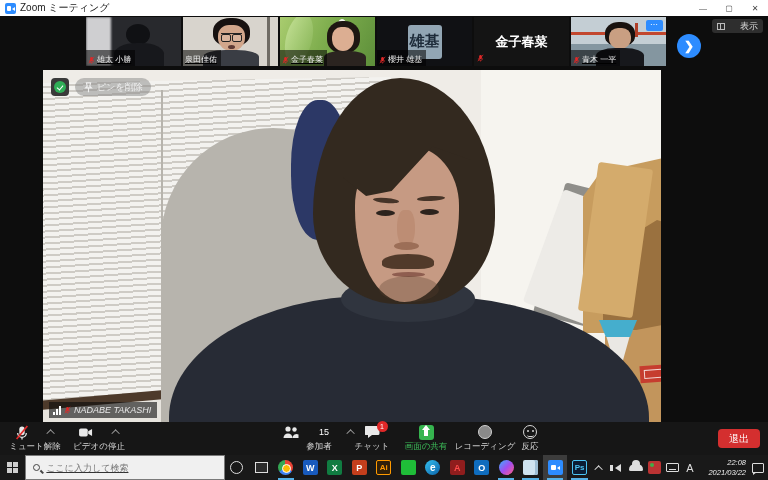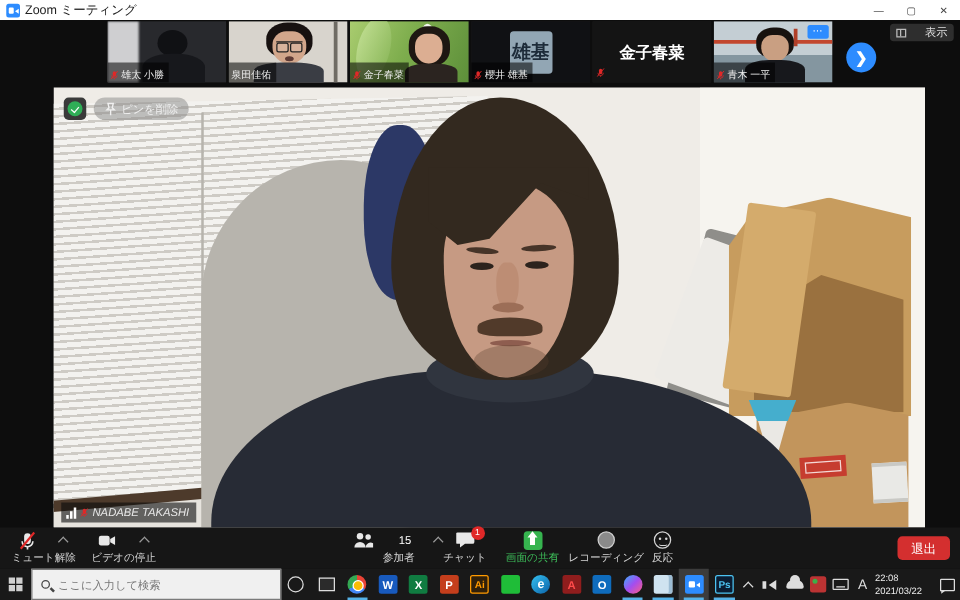--- a/index.html
+++ b/index.html
@@ -12,21 +12,21 @@
   .tb-appicon::after { content:""; position:absolute; left:2px; top:3px; width:4px; height:5px; background:#fff; border-radius:1px; }
   .tb-appicon::before { content:""; position:absolute; left:7px; top:4px; border-top:2px solid transparent; border-bottom:2px solid transparent; border-right:3px solid #fff; }
   .tb-title { font-size:10px; color:#222; }
   .tb-controls { margin-left:auto; display:flex; height:16px; }
   .tb-btn { width:26px; height:16px; font-size:8px; color:#444; display:flex; align-items:center; justify-content:center; }
 
   
   .strip { position:absolute; top:16px; left:0; width:768px; height:52px; background:#0d0d0d; z-index:20; }
   .thumb { position:absolute; top:1px; width:95px; height:49px; overflow:hidden; background:#1a1a1a; }
   .t1{left:86px;} .t2{left:183px;} .t3{left:280px;} .t4{left:377px;} .t5{left:474px;} .t6{left:571px;}
-  .thumb-label { position:absolute; left:0; bottom:0; display:flex; align-items:center; gap:2px; background:rgba(0,0,0,.55); padding:4px 4px 1px 2px; max-width:92px; }
+  .thumb-label { position:absolute; left:0; bottom:0; display:flex; align-items:center; gap:2px; background:rgba(0,0,0,.55); padding:4px 4px 1px 2px; max-width:92px;text-decoration:underline; }
   .thumb-label span { font-size:8px; color:#eee; white-space:nowrap; }
   .mic-red { width:7px; height:10px; flex:0 0 auto; }
   
   .t1 .scene { position:absolute; inset:0; background:#28292d; }
   .t1 .curtain { position:absolute; left:0; top:0; width:25px; height:49px; background:#cfcfd1; filter:blur(1px); }
   .t1 .head { position:absolute; left:40px; top:7px; width:24px; height:21px; background:#101114; border-radius:50%; }
   .t1 .body { position:absolute; left:28px; top:26px; width:50px; height:24px; background:#17181c; border-radius:45% 45% 0 0; }
   
   .t2 .scene { position:absolute; inset:0; background:#d8d4cd; }
   .t2 .door { position:absolute; right:8px; top:0; width:3px; height:49px; background:#6f6b64; }
@@ -59,21 +59,21 @@
   .t6 .face { position:absolute; left:38px; top:11px; width:22px; height:21px; background:#c99f82; border-radius:45% 45% 55% 55%; }
   .t6 .body { position:absolute; left:25px; top:31px; width:48px; height:19px; background:#17181c; border-radius:40% 40% 0 0; }
   .t6 .menu { position:absolute; right:3px; top:3px; width:17px; height:11px; background:#2d8cff; border-radius:2px; color:#fff; font-size:8px; line-height:9px; text-align:center; letter-spacing:1px; }
   
   .next-btn { position:absolute; left:677px; top:18px; width:24px; height:24px; border-radius:50%; background:#2d8cff; color:#fff; display:flex; align-items:center; justify-content:center; font-size:12px; font-weight:bold; }
   .view-btn { position:absolute; right:5px; top:3px; height:14px; background:#2e2e2e; border-radius:3px; color:#ddd; font-size:9px; display:flex; align-items:center; gap:15px; padding:0 5px; }
   .view-grid { width:8px; height:7px; border:1px solid #bbb; position:relative; }
   .view-grid::after { content:""; position:absolute; left:2px; top:0; bottom:0; width:1px; background:#bbb; }
 
   
-  .main-video { position:absolute; left:43px; top:70px; width:697px; height:352px; background:#efece7; overflow:hidden;padding-left:48px; }
+  .main-video { position:absolute; left:43px; top:70px; width:618px; height:352px; background:#efece7; overflow:hidden;padding-left:48px; }
   .wall-right { position:absolute; right:0; top:0; width:180px; height:352px; background:#f6f4ef; }
   .blinds { position:absolute; left:-10px; top:10px; width:360px; height:320px;
             background:repeating-linear-gradient(177deg,#f3f2ef 0px,#f3f2ef 4px,#cecbc5 4px,#cecbc5 6px); transform:rotate(-1deg); }
   .blind-cord { position:absolute; left:118px; top:20px; width:2px; height:290px; background:#b7b4ad; }
   .sill { position:absolute; left:-8px; top:316px; width:350px; height:9px; background:#4d3a2b; transform:rotate(-5deg); }
   .floor { position:absolute; left:-8px; top:322px; width:350px; height:40px; background:#e7e4de; transform:rotate(-5deg); }
   
   .tray-back { position:absolute; left:505px; top:120px; width:80px; height:135px; background:#8f8e8a; transform:rotate(14deg); border-radius:4px; }
   .tray-front { position:absolute; left:498px; top:128px; width:74px; height:120px; background:#edebe7; transform:rotate(20deg); border-radius:4px; box-shadow:inset -6px 0 0 #b9b7b2; }
   .box-top { position:absolute; left:540px; top:88px; width:146px; height:175px; background:#c79c5e; clip-path:polygon(0 22%,12% 8%,55% 0,100% 9%,100% 100%,0 100%); }
@@ -128,28 +128,28 @@
   .lbl-green { color:#3dbf5a !important; }
   .rec-ico { width:14px; height:14px; border:1.5px solid #cfcfcf; border-radius:50%; background:#8a8a8a; }
   .leave-btn { position:absolute; right:8px; top:7px; height:19px; background:#d42f2f; border:none; border-radius:4px; color:#fff; font-size:10px; padding:0 11px; }
 
   
   .wtaskbar { position:absolute; left:0; top:455px; width:768px; height:25px; background:#191919; display:flex; align-items:stretch; z-index:40; }
   .tb-start { width:28px; display:flex; align-items:center; justify-content:center; }
   .win-logo { width:11px; height:11px; display:grid; grid-template-columns:5px 5px; grid-template-rows:5px 5px; gap:1px; }
   .win-logo i { background:#cfcfcf; display:block; }
   .tb-search { width:218px; background:#f0f0f0; border:1px solid #7a7a7a; display:flex; align-items:center; gap:6px; padding:0 7px; }
-  .tb-search input { border:none; outline:none; background:transparent; font-size:9px; color:#333; width:170px; }
+  .tb-search input { border:none; outline:none; background:transparent; font-size:9px; color:#333; width:170px;text-decoration:underline; }
   .tb-cell { width:27px; display:flex; align-items:center; justify-content:center; position:relative; }
   .tb-cell.active::after { content:""; position:absolute; left:4px; right:4px; bottom:0; height:2px; background:#55b1e6; }
   .tb-cell.focused { background:#3c3c3c; }
   .app-sq { width:15px; height:15px; border-radius:2px; color:#fff; font-size:9px; font-weight:bold; display:flex; align-items:center; justify-content:center; }
   .tray { margin-left:auto; display:flex; align-items:center; gap:2px; padding-right:2px; }
   .tray-ico { width:16px; height:25px; display:flex; align-items:center; justify-content:center; color:#ddd; font-size:9px; }
-  .clock { width:48px; color:#eee; font-size:7.5px; line-height:1.25; padding-right:2px; }
+  .clock { width:48px; text-align:right; color:#eee; font-size:7.5px; line-height:1.25; padding-right:2px;font-style:italic; }
   .kbd-ico { width:13px; height:9px; border:1px solid #ddd; border-radius:1px; position:relative; }
   .kbd-ico::after { content:""; position:absolute; left:2px; right:2px; bottom:1px; height:1.5px; background:#ddd; }
   .ac-ico { width:12px; height:10px; border:1px solid #ddd; border-radius:1px 1px 1px 0; position:relative; }
   .ac-ico::after { content:""; position:absolute; left:0px; bottom:-3px; border-left:0px solid transparent; border-right:4px solid transparent; border-top:3px solid #ddd; }
   .speaker { width:0; height:0; border-top:4px solid transparent; border-bottom:4px solid transparent; border-right:6px solid #ddd; position:relative; }
   .speaker::before { content:""; position:absolute; left:-5px; top:-3px; width:3px; height:6px; background:#ddd; }
   .cloud-ico { width:14px; height:7px; background:#ddd; border-radius:7px 7px 2px 2px; position:relative; }
   .cloud-ico::before { content:""; position:absolute; left:3px; top:-4px; width:8px; height:8px; background:#ddd; border-radius:50%; }
   .ime-red { width:13px; height:13px; background:#b33; border-radius:2px; position:relative; }
   .ime-red::after { content:""; position:absolute; left:2px; top:2px; width:4px; height:4px; background:#3fae49; border-radius:50%; }

